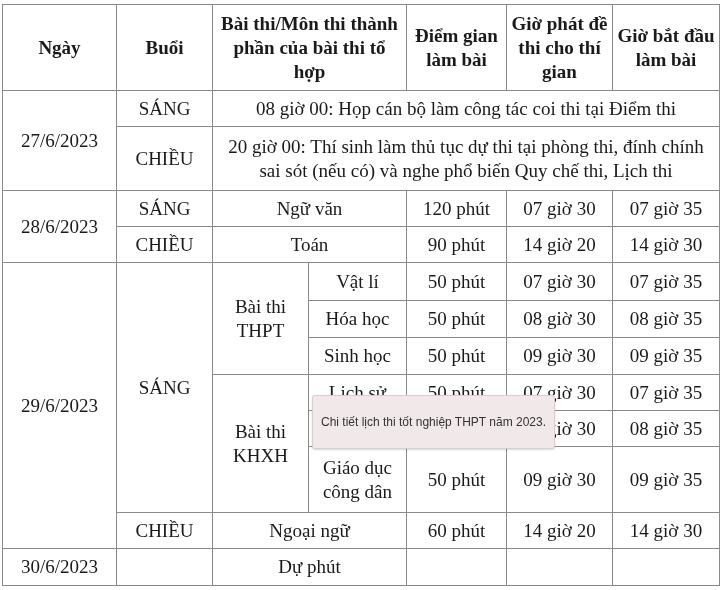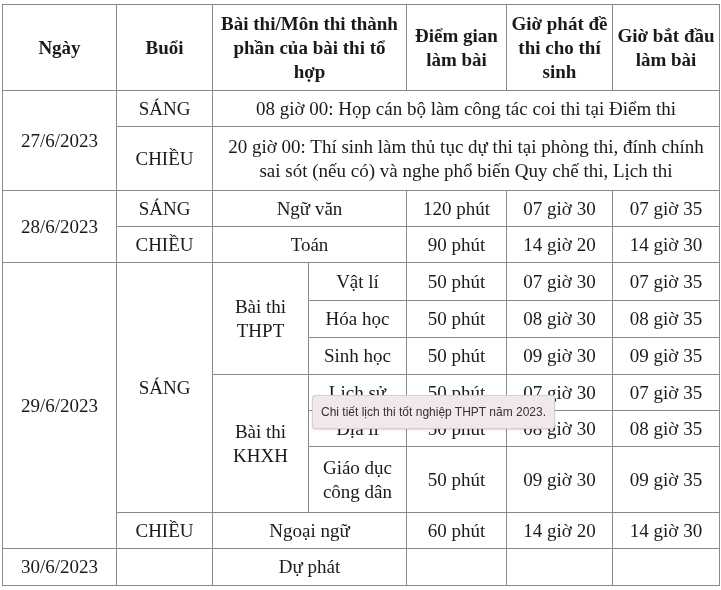--- a/index.html
+++ b/index.html
@@ -3,42 +3,42 @@
 <meta charset="utf-8">
 <style>
   html, body { margin: 0; padding: 0; background: #ffffff; }
   body { width: 721px; height: 590px; position: relative; overflow: hidden; font-family: "Liberation Serif", "DejaVu Serif", serif; color: #1a1a1a; }
   table.sched { position: absolute; left: 2px; top: 4px; border-collapse: collapse; table-layout: fixed; width: 717px; }
   table.sched td, table.sched th { border: 1.5px solid #8a8a8a; padding: 0 3px; text-align: center; vertical-align: middle; font-size: 19px; line-height: 24px; font-weight: normal; }
   table.sched th { font-weight: bold; font-size: 19px; line-height: 24px; }
   td.b { font-weight: bold; font-family: Liberation Serif, serif; }
   td.left { text-align: left; padding-left: 4px; margin-top: 17px; }
   td.topalign { vertical-align: top; padding-top: 6px; }
-  .tooltip { position: absolute; left: 312px; top: 395px; background: #f1e8ea; border: 1px solid #d8cdd0; border-radius: 3px; padding: 8px 8px; font-family: "Liberation Sans", "DejaVu Sans", sans-serif; font-size: 12px; color: #333; line-height: 16px; box-shadow: 0 1px 2px rgba(0,0,0,0.15); }
+  .tooltip { position: absolute; left: 312px; top: 395px; background: #f1e8ea; border: 1px solid #d8cdd0; border-radius: 3px; padding: 18px 8px; font-family: "Liberation Sans", "DejaVu Sans", sans-serif; font-size: 12px; color: #333; line-height: 16px; box-shadow: 0 1px 2px rgba(0,0,0,0.15); }
 </style>
 </head>
 <body>
 
 <table class="sched">
   <colgroup>
     <col style="width:114px">
     <col style="width:96px">
     <col style="width:96px">
     <col style="width:98px">
     <col style="width:100px">
     <col style="width:106px">
     <col style="width:107px">
   </colgroup>
   <tbody>
       <tr style="height:86px">
     <th>Ngày</th>
     <th>Buổi</th>
     <th colspan="2">Bài thi/Môn thi thành phần của bài thi tổ hợp</th>
     <th>Điểm gian làm bài</th>
-    <th>Giờ phát đề thi cho thí sinh</th>
+    <th>Giờ phát đề thi cho thí gian</th>
     <th>Giờ bắt đầu làm bài</th>
   </tr>
 
   <tr style="height:36px">
     <td rowspan="2">27/6/2023</td>
     <td>SÁNG</td>
     <td colspan="5" class="left">08 giờ 00: Họp cán bộ làm công tác coi thi tại Điểm thi</td>
   </tr>
   <tr style="height:64px">
     <td>CHIỀU</td>
@@ -105,21 +105,21 @@
     <td>CHIỀU</td>
     <td colspan="2">Ngoại ngữ</td>
     <td>60 phút</td>
     <td class="b">14 giờ 20</td>
     <td class="b">14 giờ 30</td>
   </tr>
 
   <tr style="height:37px">
     <td>30/6/2023</td>
     <td></td>
-    <td colspan="2">Dự phát</td>
+    <td colspan="2">Dự phút</td>
     <td></td>
     <td></td>
     <td></td>
   </tr>
 </tbody>
   </table>
 
 <div class="tooltip">Chi tiết lịch thi tốt nghiệp THPT năm 2023.</div>
 
 </body></html>

